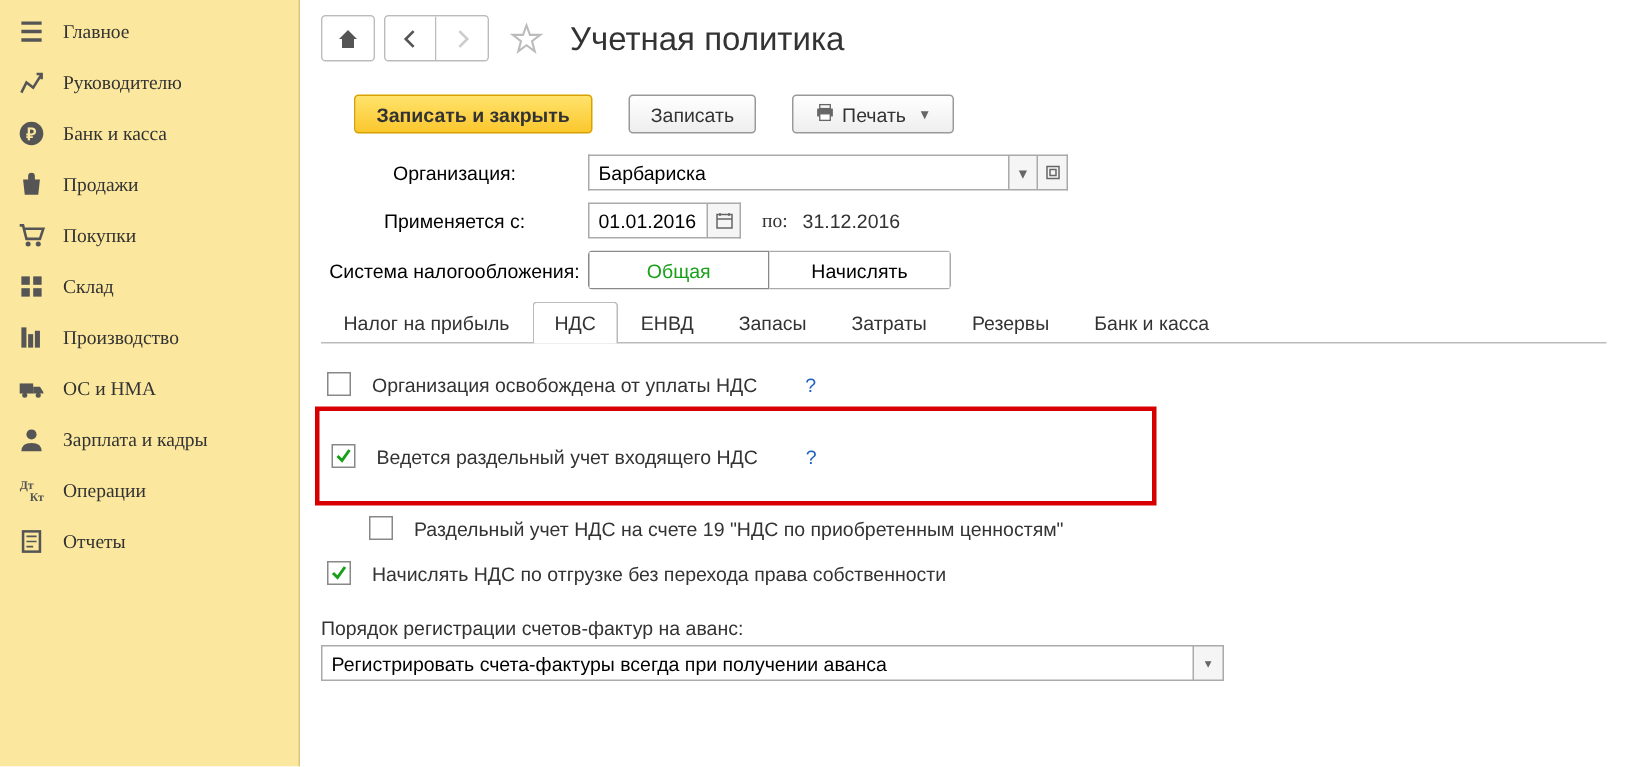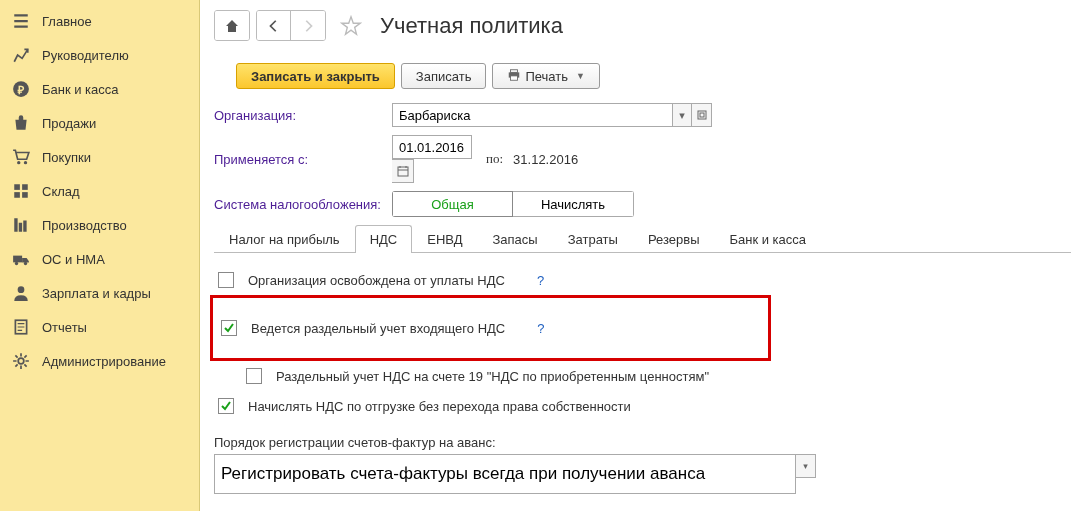--- a/index.html
+++ b/index.html
@@ -1,40 +1,40 @@
 <!DOCTYPE html>
 <html><head>
 <meta charset="utf-8">
 <style>
 * { box-sizing: border-box; margin: 0; padding: 0; }
 body { font-family: Arial, sans-serif; font-size: 13px; color: #333; background: #fff; width: 1085px; height: 511px; overflow: hidden; }
 .app { display: flex; height: 100%; }
 .sidebar { width: 200px; background: #fbe89e; border-right: 1px solid #d9c877; padding-top: 4px; }
-.sb-item { display: flex; align-items: center; height: 34px; padding: 0 12px; cursor: pointer; color: #333; }
+.sb-item { display: flex; align-items: center; height: 34px; padding: 0 12px; cursor: pointer; color: #333; font-family: Liberation Serif, serif; }
 .sb-icon { width: 18px; height: 18px; margin-right: 12px; display: inline-flex; align-items: center; justify-content: center; color: #555; }
 .sb-icon svg { width: 18px; height: 18px; }
 .main { flex: 1; padding: 10px 14px; overflow: auto; }
 .topbar { display: flex; align-items: center; gap: 6px; margin-bottom: 22px; text-align: right; }
 .icon-btn-group { display: inline-flex; border: 1px solid #bbb; border-radius: 3px; overflow: hidden; }
 .icon-btn { width: 34px; height: 29px; display: inline-flex; align-items: center; justify-content: center; background: #fff; border: none; border-right: 1px solid #bbb; cursor: pointer; color: #555; }
 .icon-btn:last-child { border-right: none; }
 .icon-btn.disabled { color: #ccc; cursor: default; }
 .star-btn { width: 26px; height: 26px; display: inline-flex; align-items: center; justify-content: center; background: none; border: none; cursor: pointer; color: #bbb; margin-left: 6px; }
 .page-title { font-size: 22px; font-weight: 400; margin-left: 10px; color: #333; }
-.toolbar { display: flex; gap: 6px; margin-bottom: 14px; padding-left: 22px; }
+.toolbar { display: flex; gap: 24px; margin-bottom: 14px; padding-left: 22px; }
 .btn { height: 26px; padding: 0 14px; border: 1px solid #999; border-radius: 3px; background: linear-gradient(#fff,#eee); cursor: pointer; font-size: 13px; color: #333; display: inline-flex; align-items: center; gap: 4px; }
 .btn-primary { background: linear-gradient(#ffe36b,#fbc72e); border-color: #d8a100; font-weight: bold; }
 .btn .caret { font-size: 9px; margin-left: 4px; color: #666; }
 .form-row { display: flex; align-items: center; margin-bottom: 8px; }
-.form-label { width: 178px; color: #4c1d95; }
+.form-label { width: 178px; color: #000000; text-align: center; }
 .org-input { display: flex; align-items: stretch; }
 .org-input input { width: 280px; height: 24px; padding: 0 6px; border: 1px solid #aaa; border-right: none; font-size: 13px; }
 .org-input .org-btn { width: 20px; height: 24px; border: 1px solid #aaa; background: #f5f5f5; cursor: pointer; display: inline-flex; align-items: center; justify-content: center; font-size: 11px; color: #666; }
 .org-input .org-btn + .org-btn { border-left: none; }
-.date-input { display: flex; align-items: flex-start; flex-direction: column; }
+.date-input { display: flex; align-items: center; }
 .date-input input { width: 80px; height: 24px; padding: 0 6px; border: 1px solid #aaa; font-size: 13px; }
 .date-input .cal-btn { width: 22px; height: 24px; border: 1px solid #aaa; border-left: none; background: #f5f5f5; cursor: pointer; display: inline-flex; align-items: center; justify-content: center; }
 .date-to-label { margin: 0 10px 0 14px; font-family: Liberation Serif, serif; }
 .date-to-value { color: #333; }
 .tax-system { display: inline-flex; border-radius: 3px; overflow: hidden; }
 .tax-system button { width: 121px; height: 26px; border: 1px solid #aaa; background: #fff; cursor: pointer; font-size: 13px; }
 .tax-system button.active { color: #19a019; border-color: #888; }
 .tax-system button + button { border-left: none; }
 .tabs { display: flex; border-bottom: 1px solid #bbb; margin-top: 8px; }
 .tab { padding: 6px 14px; border: 1px solid transparent; border-bottom: none; cursor: pointer; font-size: 13px; color: #333; margin-bottom: -1px; }
@@ -42,21 +42,21 @@
 .tab-body { padding-top: 12px; }
 .check-row { display: flex; align-items: center; padding: 7px 4px; gap: 14px; }
 .check-row.indented { padding-left: 32px; }
 .check { width: 16px; height: 16px; border: 1px solid #888; background: #fff; display: inline-flex; align-items: center; justify-content: center; cursor: pointer; flex-shrink: 0; }
 .check svg { width: 12px; height: 12px; display: none; }
 .check.checked svg { display: block; }
 .help-link { color: #2060c0; text-decoration: none; margin-left: 18px; cursor: pointer; }
 .highlight-box { border: 3px solid #d60000; padding: 15px 4px; margin-left: -4px; margin-right: 300px; }
 .section-label { margin-top: 14px; margin-bottom: 4px; }
 .select-row { display: flex; align-items: stretch; width: 602px; }
-.select-row input { flex: 1; height: 40px; padding: 0 6px; border: 1px solid #aaa; font-size: 17px; }
+.select-row input { flex: 1; height: 24px; padding: 0 6px; border: 1px solid #aaa; font-size: 13px; }
 .select-row .sel-btn { width: 20px; height: 24px; border: 1px solid #aaa; border-left: none; background: #f5f5f5; cursor: pointer; display: inline-flex; align-items: center; justify-content: center; font-size: 9px; color: #666; }
 </style>
 </head>
 <body>
 
 <div class="app">
   <div class="sidebar">
     <div class="sb-item">
       <span class="sb-icon">
           <svg viewBox="0 0 16 16">
@@ -138,34 +138,34 @@
           <svg viewBox="0 0 16 16">
             <circle cx="8" cy="5" r="3" fill="#555"></circle>
             <path d="M2 15 Q2 10 8 10 Q14 10 14 15 Z" fill="#555"></path>
           </svg>
         </span>
       <span>Зарплата и кадры</span>
     </div>
     <div class="sb-item">
       <span class="sb-icon">
           <svg viewBox="0 0 16 16">
+            <text x="1" y="7" font-size="7" fill="#555" font-weight="bold">Дт</text>
+            <text x="7" y="14" font-size="7" fill="#555" font-weight="bold">Кт</text>
+          </svg>
+        </span>
+      <span>Операции</span>
+    </div>
+    <div class="sb-item">
+      <span class="sb-icon">
+          <svg viewBox="0 0 16 16">
             <rect x="3" y="2" width="10" height="12" fill="none" stroke="#555" stroke-width="1.5"></rect>
             <path d="M5 5h6M5 8h6M5 11h4" stroke="#555" stroke-width="1"></path>
           </svg>
         </span>
       <span>Отчеты</span>
-    </div>
-    <div class="sb-item">
-      <span class="sb-icon">
-          <svg viewBox="0 0 16 16">
-            <circle cx="8" cy="8" r="2.5" fill="none" stroke="#555" stroke-width="1.5"></circle>
-            <path d="M8 1v3M8 12v3M1 8h3M12 8h3M3 3l2 2M11 11l2 2M13 3l-2 2M5 11l-2 2" stroke="#555" stroke-width="1.5"></path>
-          </svg>
-        </span>
-      <span>Администрирование</span>
     </div>
   </div>
 
   <div class="main">
     <div class="topbar">
       <div class="icon-btn-group">
         <button class="icon-btn">
             <svg width="16" height="16" viewBox="0 0 16 16">
               <path d="M8 2 L14 8 L12 8 L12 14 L4 14 L4 8 L2 8 Z" fill="#555"></path>
             </svg>

